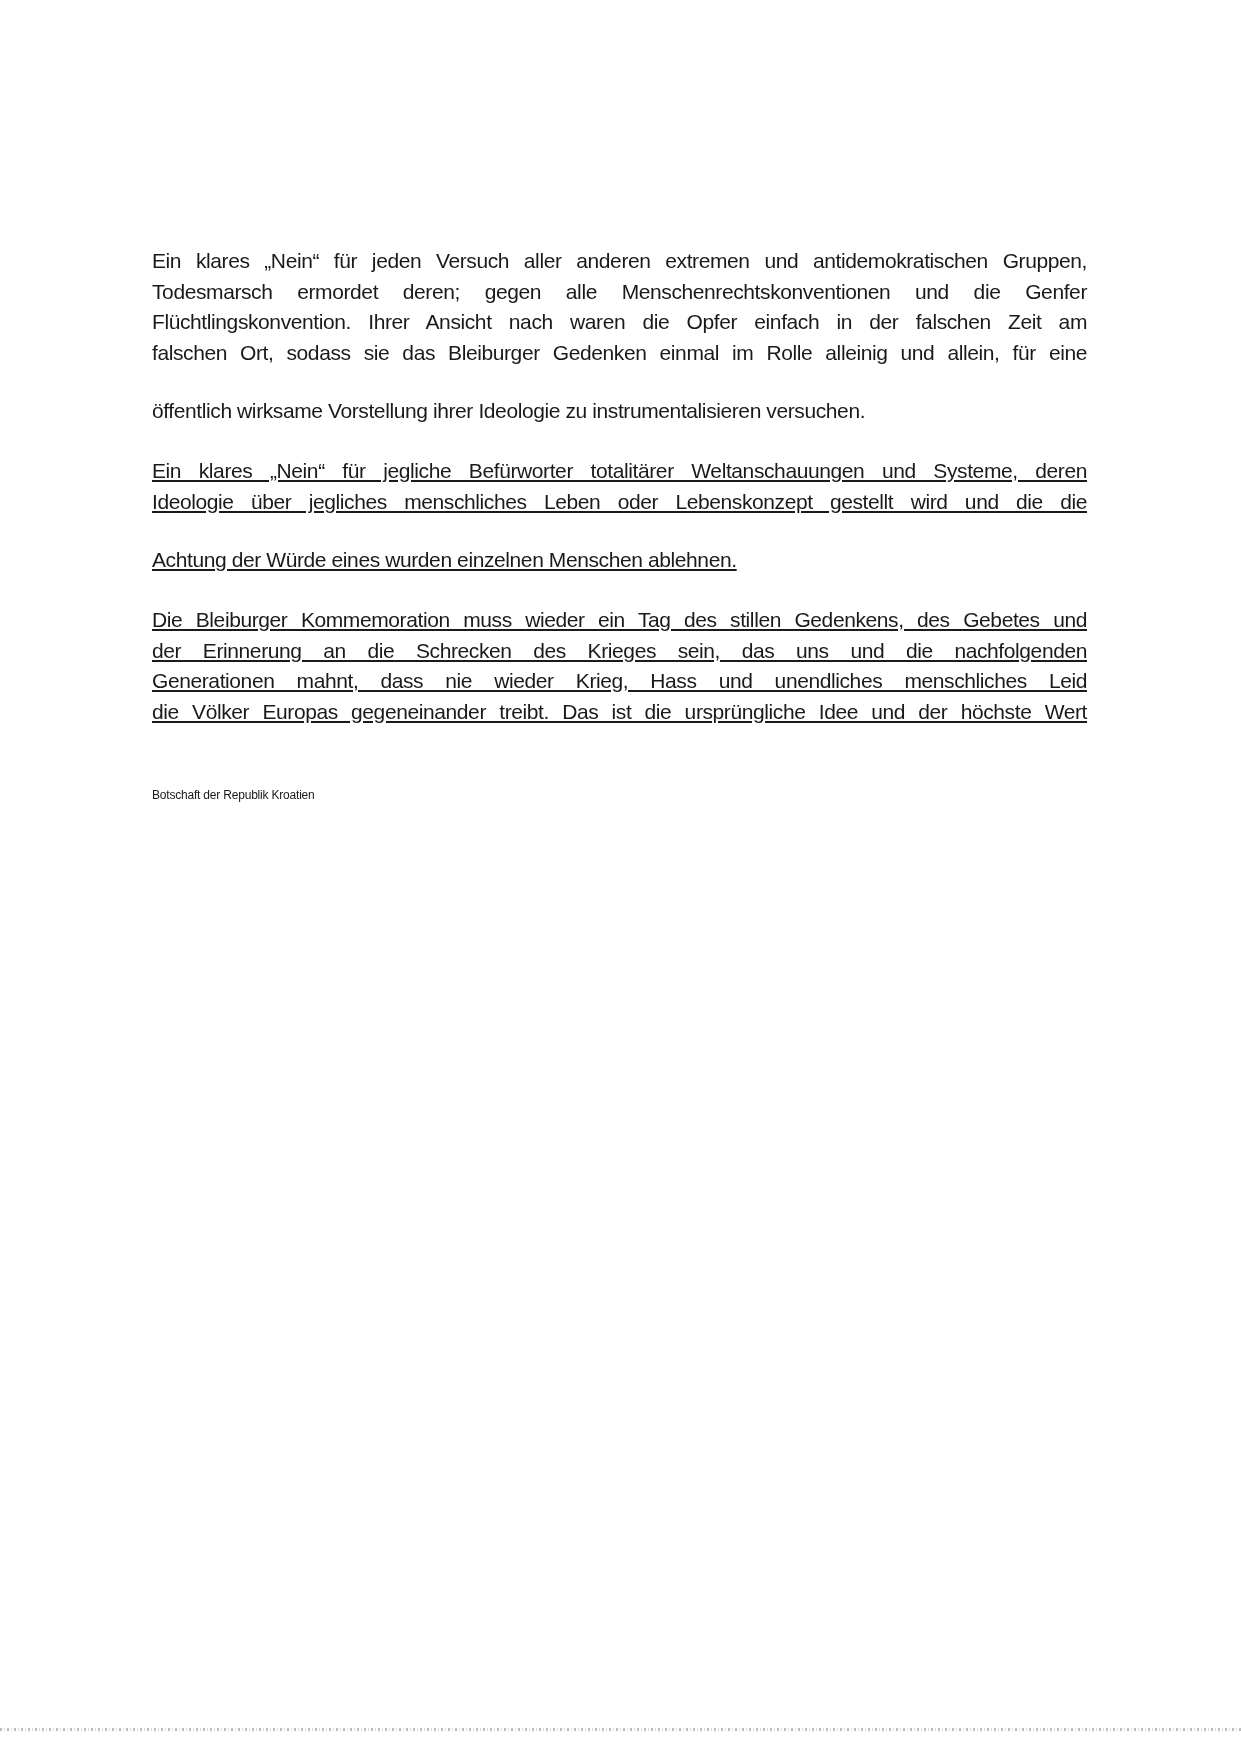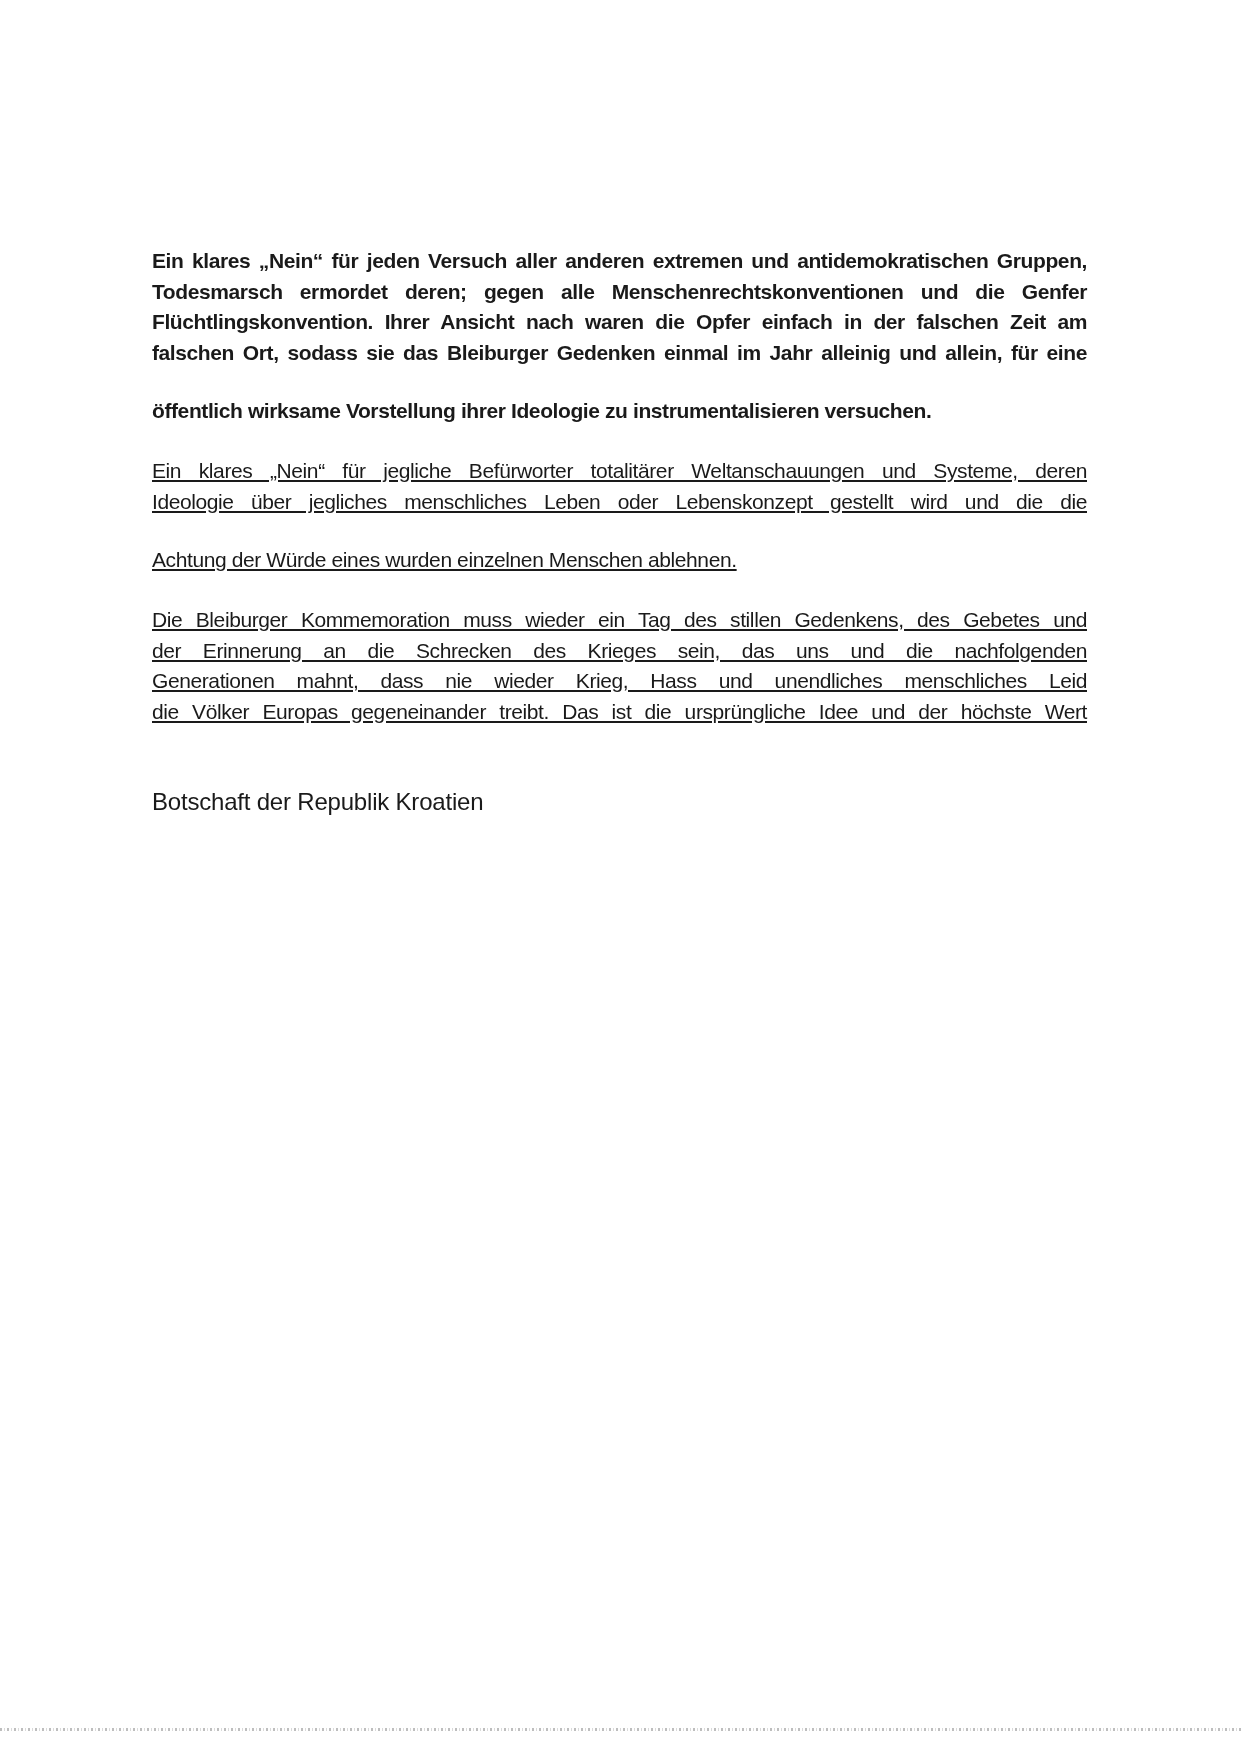--- a/index.html
+++ b/index.html
@@ -6,39 +6,39 @@
   body { width: 1241px; height: 1755px; position: relative; overflow: hidden; }
   .page { position: absolute; left: 0; top: 0; width: 1241px; height: 1755px; background: #ffffff; }
   .para {
     position: absolute; left: 152px; width: 935px;
     font-family: "Liberation Sans Narrow", "Liberation Sans", sans-serif;
     font-size: 21px; line-height: 30.5px; color: #1a1a1a;
     text-align: justify; letter-spacing: -0.4px;
   }
   .para .line { display: block; text-align: justify; text-align-last: justify; white-space: nowrap; }
   .para .line.last { text-align-last: left; margin-top: 28px; }
-  #p1 { top: 246px; font-weight: bold; }
+  #p1 { top: 246px; }
   #p2 { top: 456px; text-decoration: underline; }
   #p3 { top: 605px; text-decoration: underline; }
   #sig { position: absolute; left: 152px; top: 788px;
-    font-family: "Liberation Sans", sans-serif; font-size: 24px; color: #1a1a1a; letter-spacing: -0.2px; }
+    font-family: "Liberation Sans", sans-serif; font-size: 12px; color: #1a1a1a; letter-spacing: -0.2px; }
   .scanline { position: absolute; left: 0; top: 1728px; width: 1241px; height: 3px;
     background: repeating-linear-gradient(90deg, #888 0 2px, transparent 2px 4px, #bbb 4px 5px, transparent 5px 7px);
     opacity: 0.55; }
 </style>
 </head>
 <body>
 
 <div class="page">
 
   <div class="para" id="p1">
     <span class="line">Ein klares „Nein“ für jeden Versuch aller anderen extremen und antidemokratischen Gruppen,</span>
     <span class="line">Todesmarsch ermordet deren; gegen alle Menschenrechtskonventionen und die Genfer</span>
     <span class="line">Flüchtlingskonvention. Ihrer Ansicht nach waren die Opfer einfach in der falschen Zeit am</span>
-    <span class="line">falschen Ort, sodass sie das Bleiburger Gedenken einmal im Jahr alleinig und allein, für eine</span>
+    <span class="line">falschen Ort, sodass sie das Bleiburger Gedenken einmal im Rolle alleinig und allein, für eine</span>
     <span class="line last">öffentlich wirksame Vorstellung ihrer Ideologie zu instrumentalisieren versuchen.</span>
   </div>
 
   <div class="para" id="p2">
     <span class="line">Ein klares „Nein“ für jegliche Befürworter totalitärer Weltanschauungen und Systeme, deren</span>
     <span class="line">Ideologie über jegliches menschliches Leben oder Lebenskonzept gestellt wird und die die</span>
     <span class="line last">Achtung der Würde eines wurden einzelnen Menschen ablehnen.</span>
   </div>
 
   <div class="para" id="p3">

